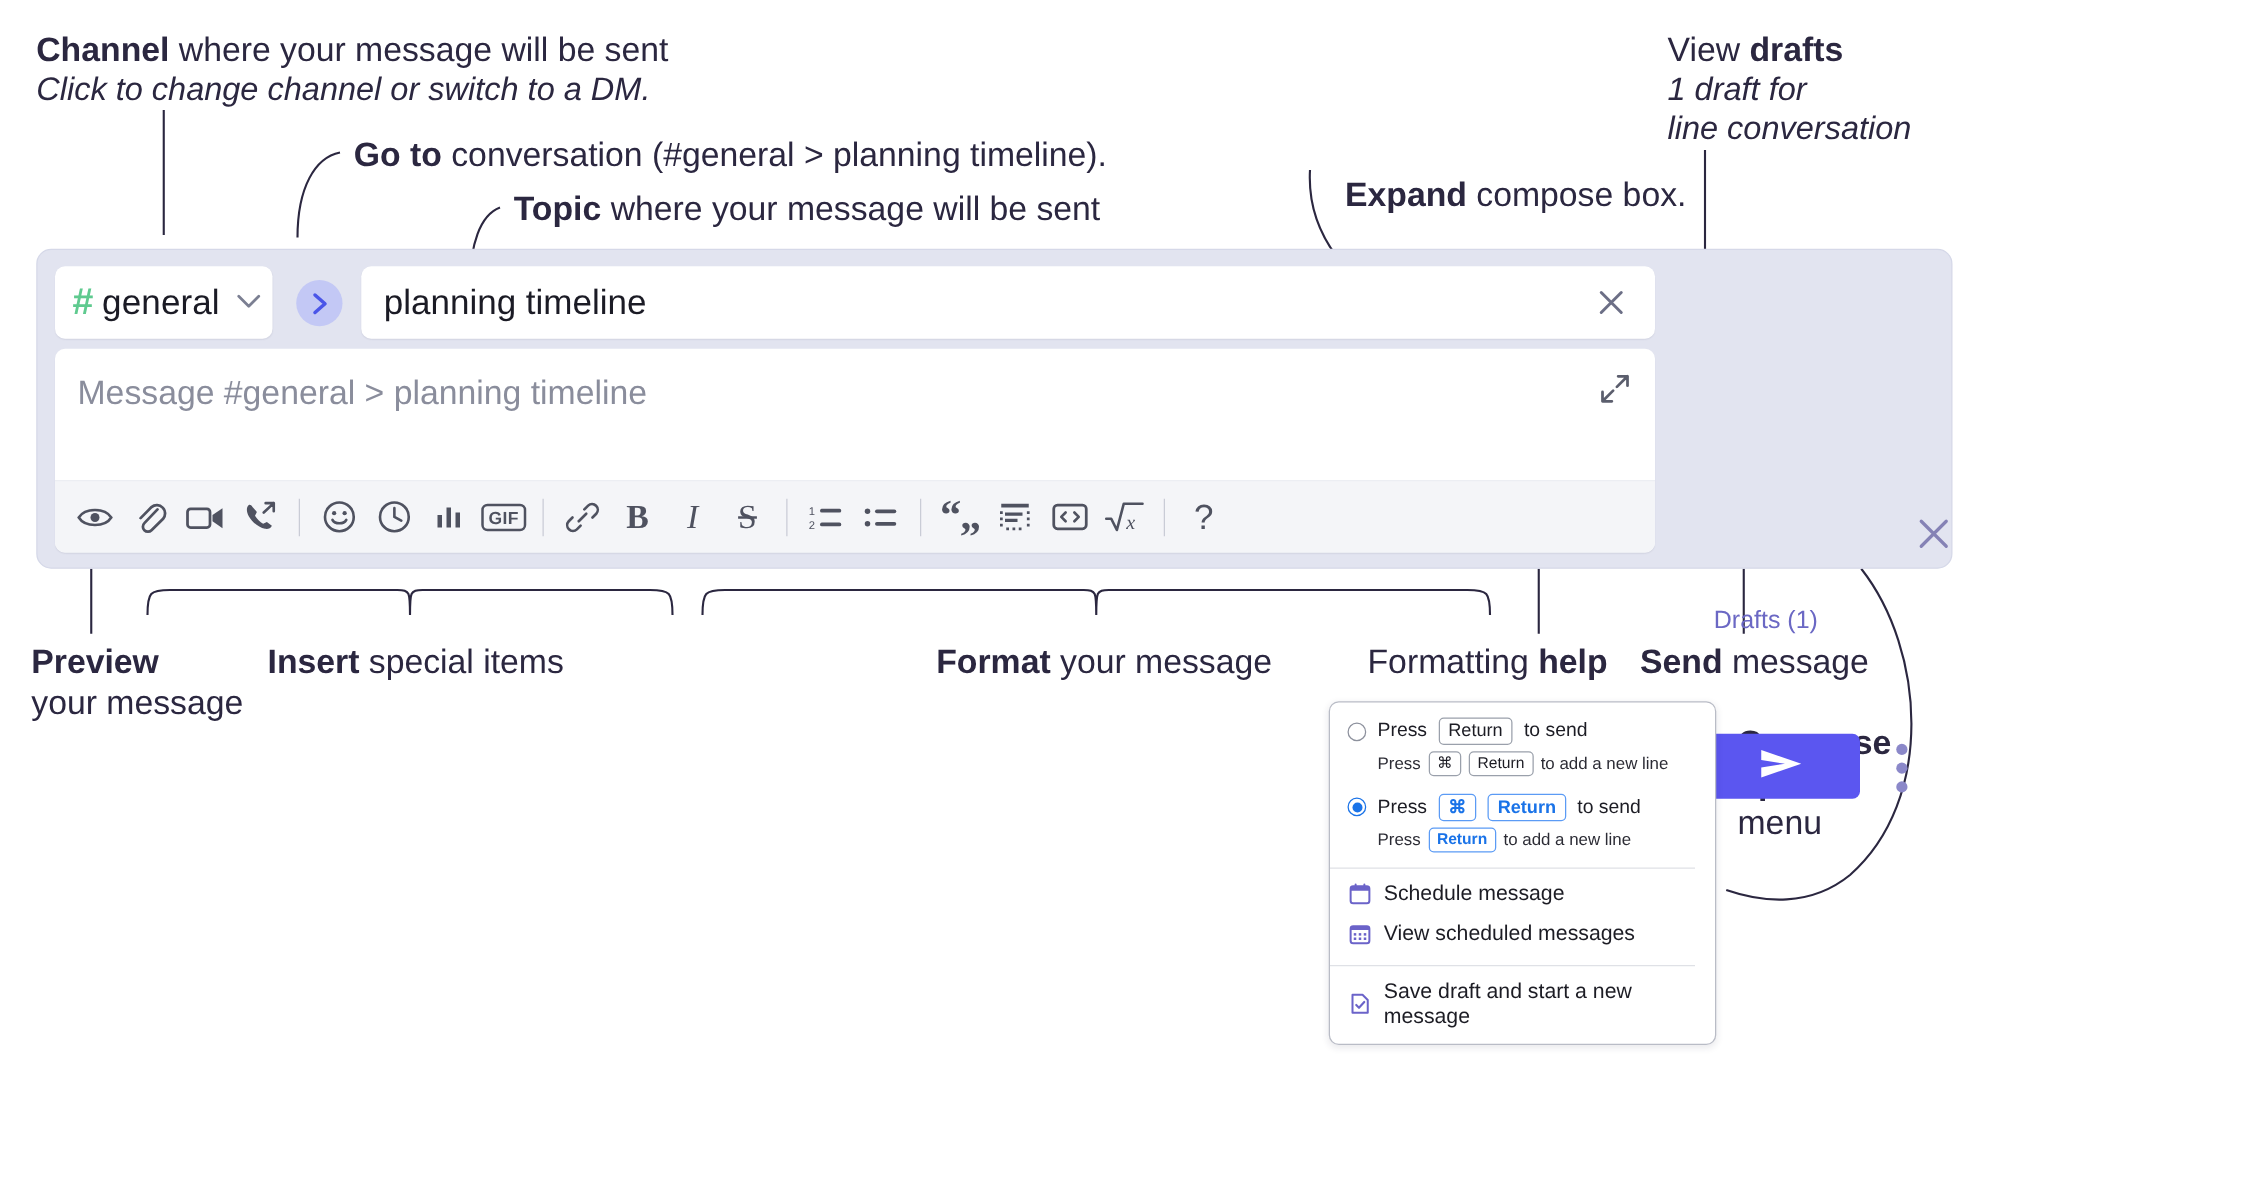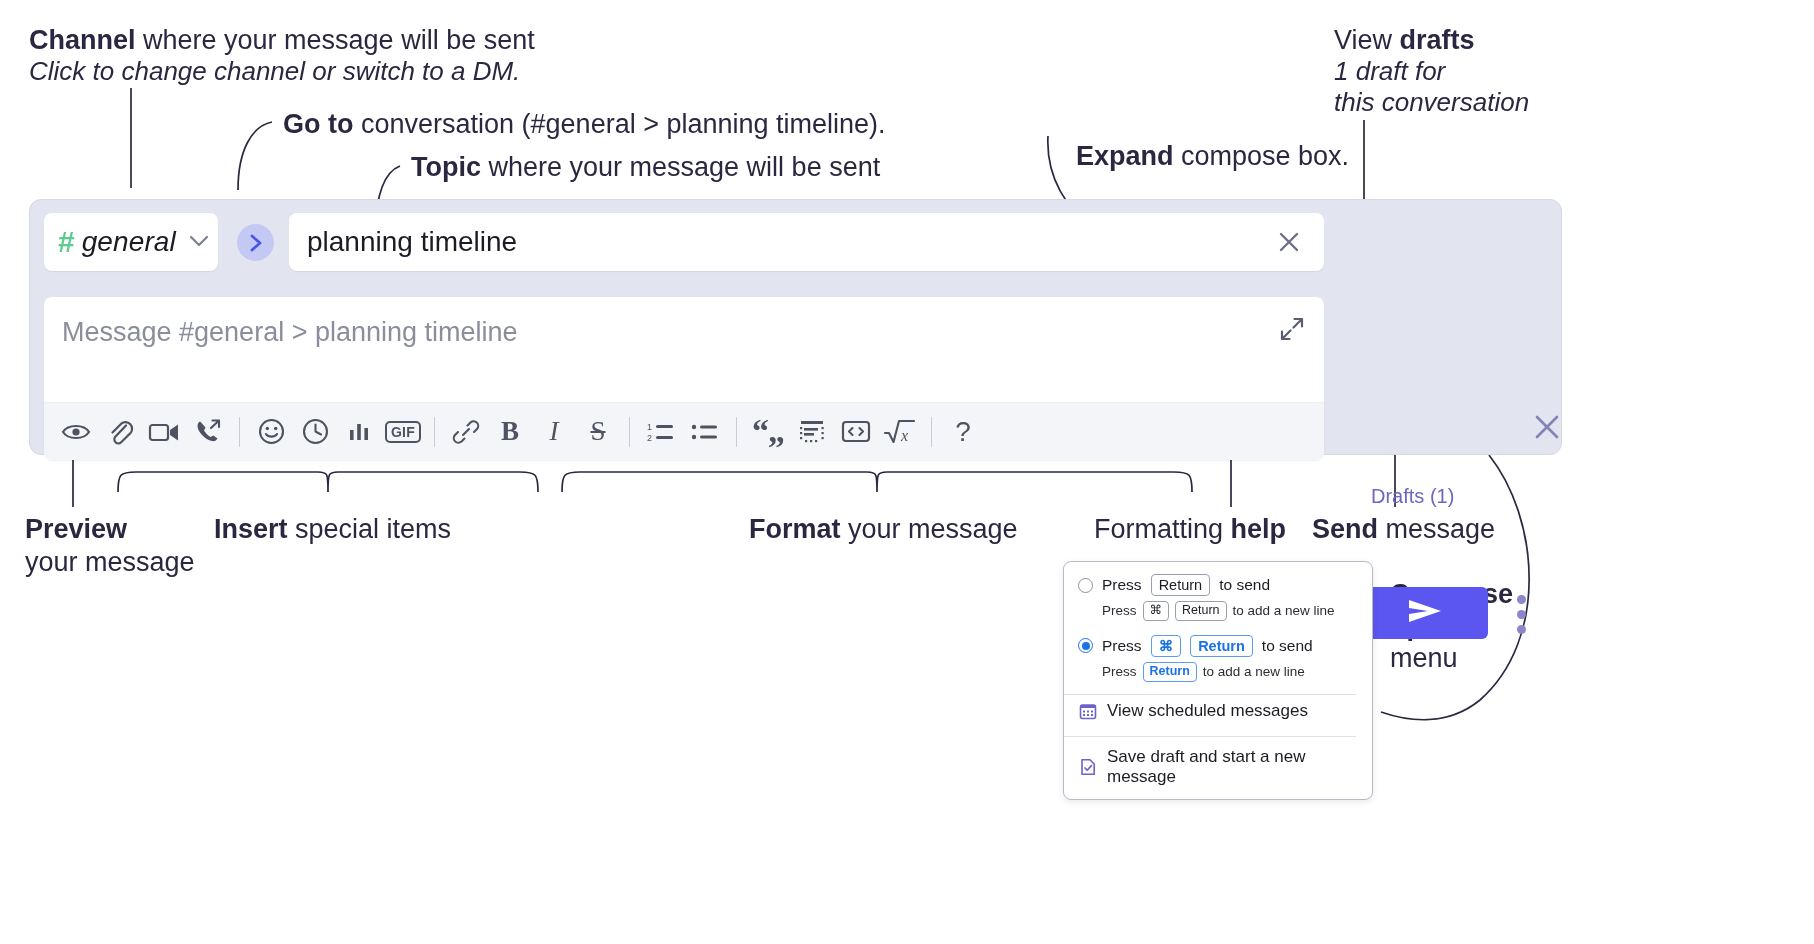--- a/index.html
+++ b/index.html
@@ -32,42 +32,42 @@
   }
   
   .hdr-row { position:absolute; left:0; top:0; height:58px; width:1280px; }
   #channel-chip {
     position:absolute; left:0; top:0; width:174px; height:58px;
     background:#ffffff; border-radius:8px;
     display:flex; align-items:center; padding-left:14px; gap:7px;
     box-shadow:0 1px 1px rgba(60,60,90,.08);
   }
   .hash { color:#5fca8f; font-size:30px; font-weight:bold; line-height:1; }
-  .chan-name { font-size:28px; color:#1b1b25; letter-spacing:.1px;font-style:italic; }
+  .chan-name { font-size:28px; color:#1b1b25; letter-spacing:.1px; }
   .chev { margin-left:6px; color:#7b7f92; font-size:17px; }
 
   #goto-button {
     position:absolute; left:193px; top:11px; width:37px; height:37px;
     border-radius:50%; background:#c3c8f5;
     display:flex; align-items:center; justify-content:center;
   }
   #goto-button svg { display:block; }
 
   #topic-field {
     position:absolute; left:245px; top:0; right:0; height:58px;
     background:#ffffff; border-radius:8px;
     display:flex; align-items:center; padding:0 18px;
     box-shadow:0 1px 1px rgba(60,60,90,.08);
   }
   #topic-value { font-size:28px; color:#1b1b25; flex:1; }
   #topic-clear { width:34px; height:34px; display:flex; align-items:center; justify-content:center; }
 
   
   #message-card {
-    position:absolute; left:0; top:84px; width:1280px; height:163px;
+    position:absolute; left:0; top:66px; width:1280px; height:163px;
     background:#ffffff; border-radius:8px; overflow:hidden;
     box-shadow:0 1px 1px rgba(60,60,90,.08);
   }
   #message-placeholder {
     position:absolute; left:18px; top:20px; font-size:27px; color:#8a8d9c;
   }
   #expand-button {
     position:absolute; right:14px; top:16px; width:36px; height:36px;
     display:flex; align-items:center; justify-content:center;
   }
@@ -194,21 +194,21 @@
   </div>
 
   <div class="ann ann-l1" style="left:1076px; top:107px;margin-top:32px;">
     <span class="b">Expand</span><span> compose box.</span>
   </div>
 
   <div class="ann ann-l1" style="left:1334px; top:23px;">
     <span>View </span><span class="b">drafts</span>
   </div>
   <div class="ann ann-l2" style="left:1334px; top:55px;">1 draft for</div>
-  <div class="ann ann-l2" style="left:1334px; top:86px;">this conversation</div>
+  <div class="ann ann-l2" style="left:1334px; top:86px;">line conversation</div>
 
   <div class="ann ann-l1" style="left:25px; top:512px;">
     <span class="b">Preview</span>
   </div>
   <div class="ann ann-l1" style="left:25px; top:545px;">your message</div>
 
   <div class="ann ann-l1" style="left:214px; top:512px;">
     <span class="b">Insert</span><span> special items</span>
   </div>
 
@@ -460,20 +460,30 @@
       <span>to send</span>
     </div>
     <div class="sub-row">
       <span>Press</span>
       <span class="key blue">Return</span>
       <span>to add a new line</span>
     </div>
 
     <div class="menu-div"></div>
 
+    <div class="menu-item" style="margin-top:4px;">
+      <span class="menu-ico">
+        <svg width="18" height="18" viewBox="0 0 18 18">
+            <rect x="1.5" y="3" width="15" height="13.5" rx="2" fill="none" stroke="#6b63c9" stroke-width="1.6"></rect>
+            <rect x="1.5" y="3" width="15" height="3.6" fill="#6b63c9"></rect>
+            <path d="M5.5 1.5 L5.5 4 M12.5 1.5 L12.5 4" stroke="#6b63c9" stroke-width="1.6" stroke-linecap="round"></path>
+          </svg>
+      </span>
+      <span>Schedule message</span>
+    </div>
 
     <div class="menu-item">
       <span class="menu-ico">
         <svg width="18" height="18" viewBox="0 0 18 18">
             <rect x="1.5" y="3" width="15" height="13.5" rx="2" fill="none" stroke="#6b63c9" stroke-width="1.6"></rect>
             <rect x="1.5" y="3" width="15" height="3" fill="#6b63c9"></rect>
             <g fill="#6b63c9">
               <rect x="4" y="8.5" width="2" height="2"></rect>
               <rect x="8" y="8.5" width="2" height="2"></rect>
               <rect x="12" y="8.5" width="2" height="2"></rect>

